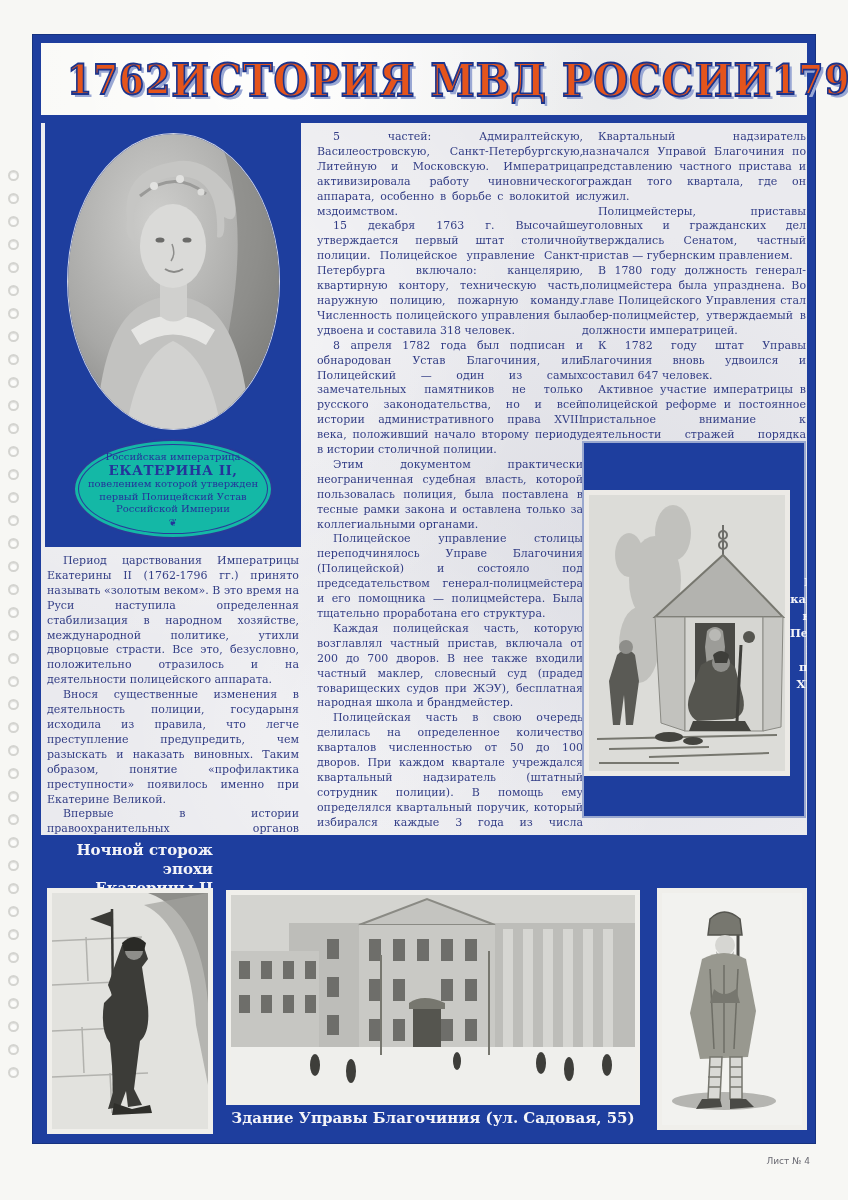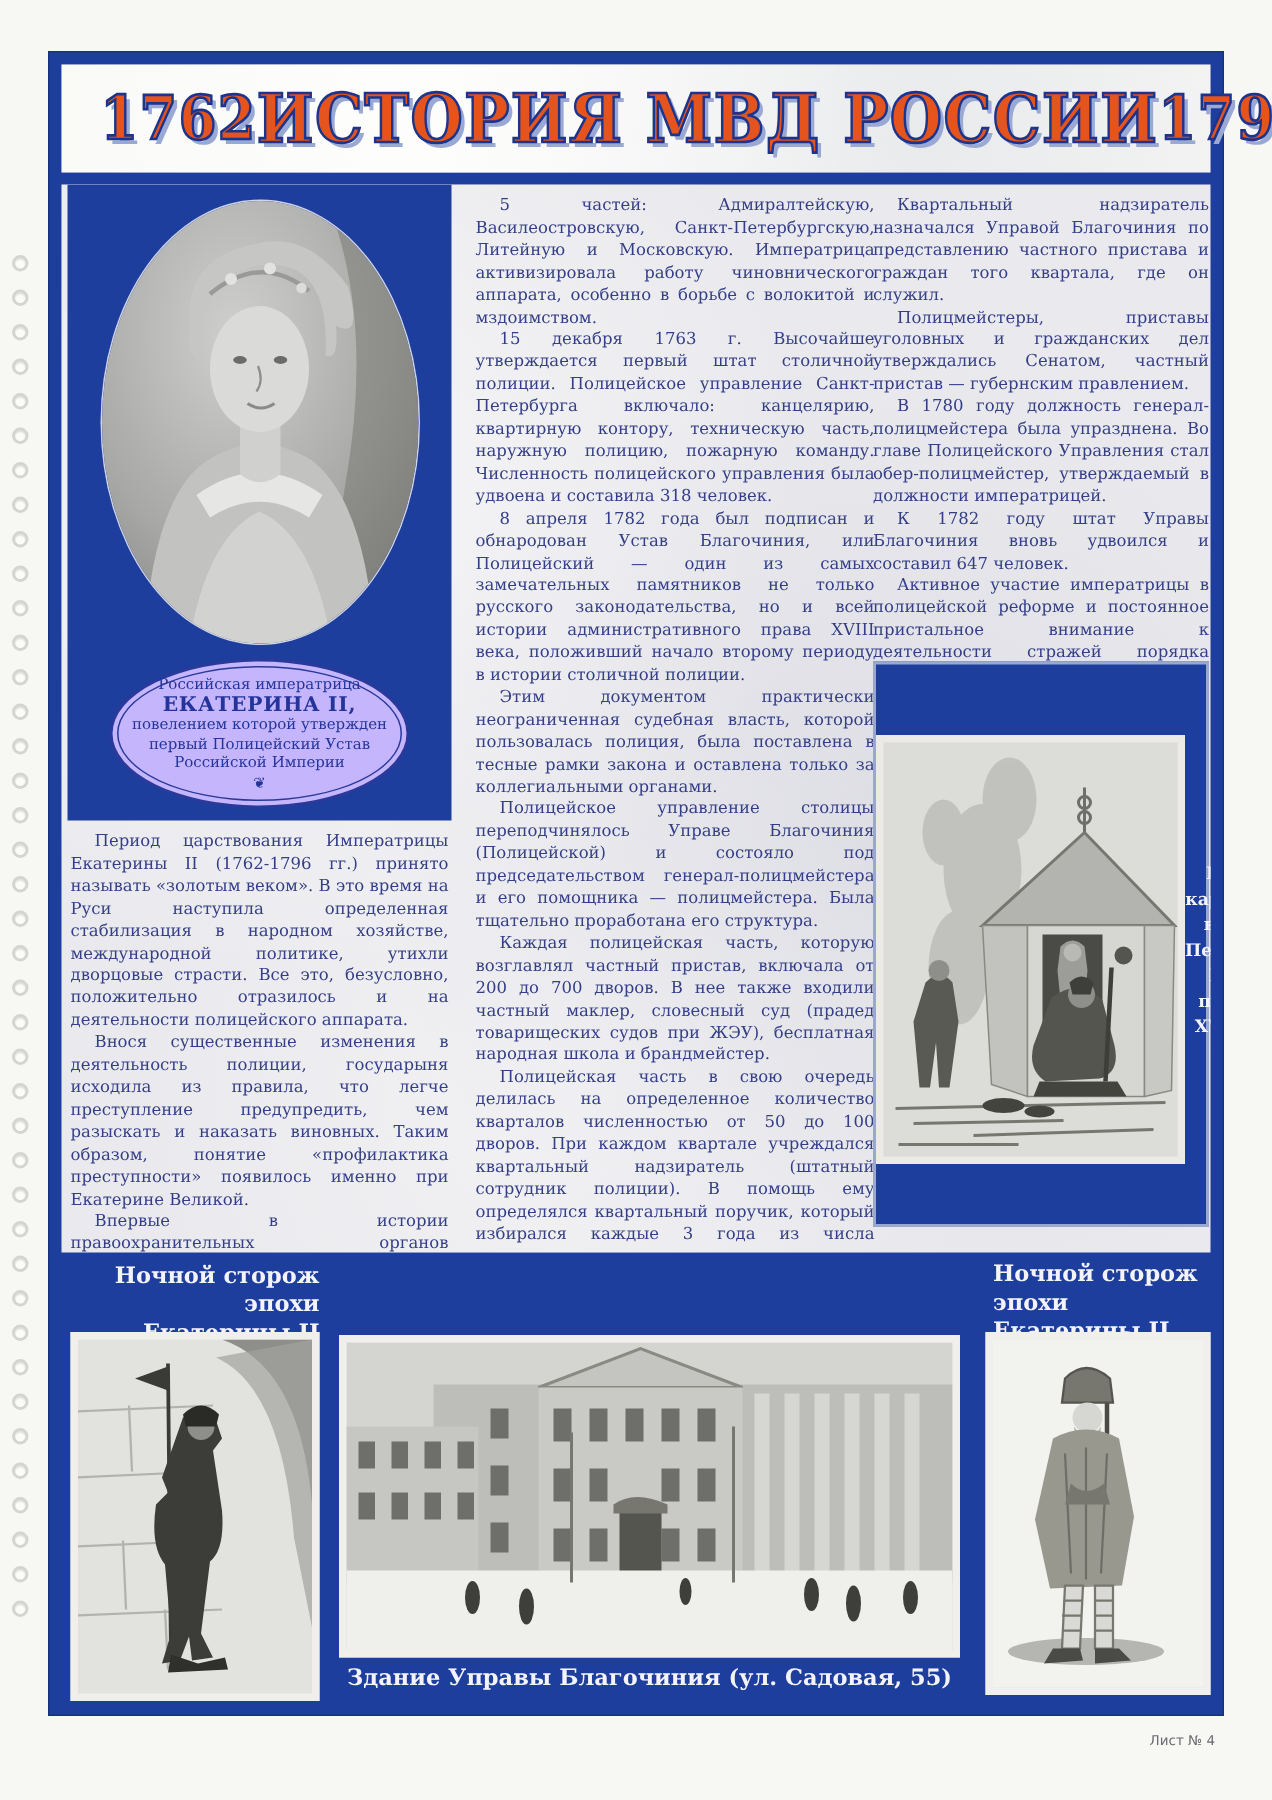--- a/index.html
+++ b/index.html
@@ -87,21 +87,21 @@
     margin-top: 11px;
     width: 211px; height: 295px;
     border-radius: 50%;
     overflow: hidden;
     box-shadow: 0 0 0 1px #cfd4e8;
   }
   .caption-oval-outer {
     margin-top: 10px;
     width: 200px; height: 100px;
     border-radius: 50%;
-    background: #c4b5fd;
+    background: #14b8a6;
     border: 2px solid #2a3a9a;
     display: flex; align-items: center; justify-content: center;
   }
   .caption-oval-inner {
     width: 190px; height: 90px;
     border-radius: 50%;
     border: 1px solid #2a3a9a;
     display: flex; flex-direction: column; align-items: center; justify-content: center;
     text-align: center;
     color: #24349a;
@@ -412,22 +412,20 @@
           <ellipse cx="376" cy="170" rx="5" ry="11"></ellipse>
           <ellipse cx="226" cy="166" rx="4" ry="9"></ellipse>
         </g>
         <line x1="150" y1="60" x2="150" y2="160" stroke="#77776f" stroke-width="2"></line>
         <line x1="258" y1="56" x2="258" y2="160" stroke="#77776f" stroke-width="2"></line>
       </svg>
     </div>
 
     <div class="b-caption b-cap-center">Здание Управы Благочиния (ул. Садовая, 55)</div>
 
-    <div class="b-caption b-cap-right">Ночной сторож
-эпохи Екатерины II</div>
 
     <div class="b-img b-img-right">
       <svg viewBox="0 0 140 232" width="140" height="232">
         <rect width="140" height="232" fill="#f2f2ef"></rect>
         <ellipse cx="62" cy="208" rx="52" ry="9" fill="#b5b5b1"></ellipse>
         <line x1="76" y1="34" x2="76" y2="214" stroke="#4a4a46" stroke-width="3"></line>
         <path d="M48 26 q14 -14 30 0 l2 16 l-34 0 z" fill="#77776f" stroke="#55554f" stroke-width="1.5"></path>
         <circle cx="63" cy="52" r="10" fill="#d6d6d2"></circle>
         <path d="M54 58 q9 14 18 0 l-2 16 l-14 0 z" fill="#b2b2ae"></path>
         <path d="M40 66 q22 -12 44 0 l10 52 l-8 46 l-48 2 l-10 -46 z" fill="#98988f"></path>

